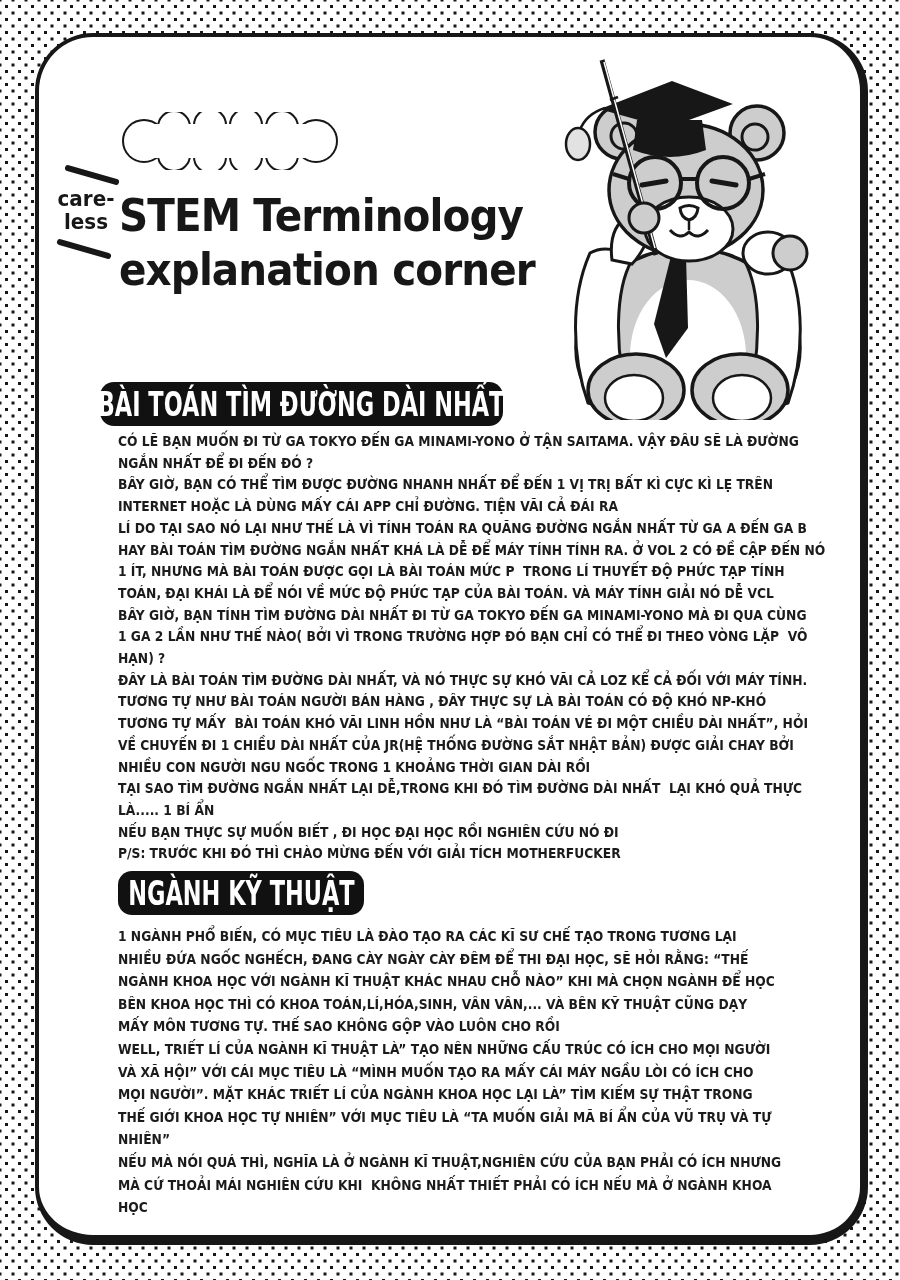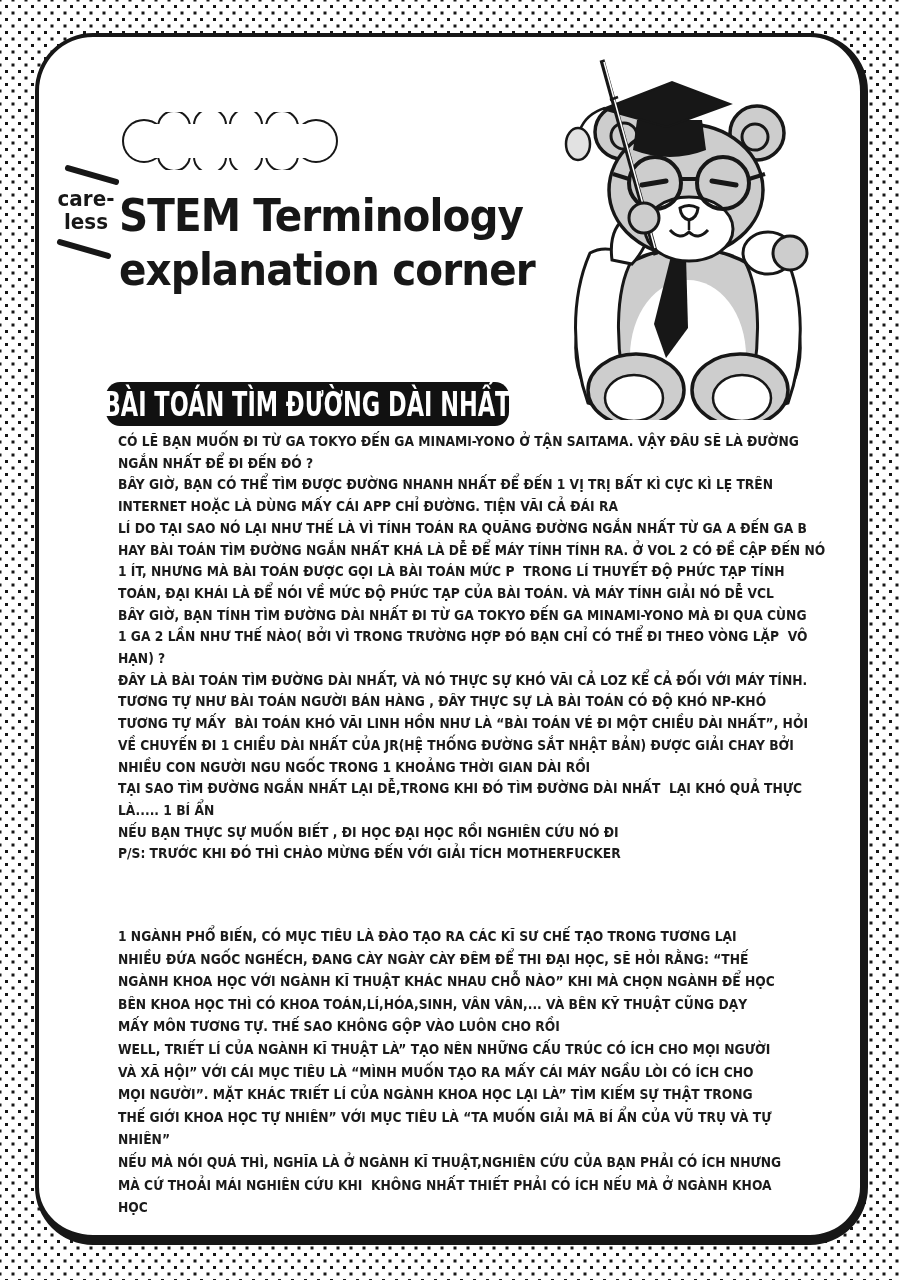--- a/index.html
+++ b/index.html
@@ -26,21 +26,21 @@
     transform:scaleX(.9);transform-origin:left top;white-space:nowrap;}
   .title-line.l1{top:189px;}
   .title-line.l2{top:243px;}
   
   .bear{position:absolute;left:520px;top:48px;width:355px;height:372px;}
   
   .heading{position:absolute;background:#111111;border-radius:14px;
     display:flex;align-items:center;justify-content:center;}
   .heading span{color:#ffffff;font-size:33px;font-weight:700;white-space:nowrap;
     transform:scaleX(.68);letter-spacing:0;}
-  .heading.h1{left:106px;top:382px;width:403px;height:44px;}
+  .heading.h1{left:100px;top:382px;width:403px;height:44px;}
   .heading.h2{left:118px;top:871px;width:246px;height:44px;}
   .bodytext{position:absolute;left:118px;width:840px;font-weight:700;
     white-space:pre-wrap;transform:scaleX(.88);transform-origin:left top;color:#1b1b1b;}
   .bodytext.b1{top:431px;font-size:14px;line-height:21.7px;}
   .bodytext.b2{top:925px;font-size:14px;line-height:22.6px;}
 </style>
 </head>
 <body>
 
 <div class="page">
@@ -152,20 +152,23 @@
 ĐÂY LÀ BÀI TOÁN TÌM ĐƯỜNG DÀI NHẤT, VÀ NÓ THỰC SỰ KHÓ VÃI CẢ LOZ KỂ CẢ ĐỐI VỚI MÁY TÍNH.
 TƯƠNG TỰ NHƯ BÀI TOÁN NGƯỜI BÁN HÀNG , ĐÂY THỰC SỰ LÀ BÀI TOÁN CÓ ĐỘ KHÓ NP-KHÓ
 TƯƠNG TỰ MẤY  BÀI TOÁN KHÓ VÃI LINH HỒN NHƯ LÀ “BÀI TOÁN VÉ ĐI MỘT CHIỀU DÀI NHẤT”, HỎI
 VỀ CHUYẾN ĐI 1 CHIỀU DÀI NHẤT CỦA JR(HỆ THỐNG ĐƯỜNG SẮT NHẬT BẢN) ĐƯỢC GIẢI CHAY BỞI
 NHIỀU CON NGƯỜI NGU NGỐC TRONG 1 KHOẢNG THỜI GIAN DÀI RỒI
 TẠI SAO TÌM ĐƯỜNG NGẮN NHẤT LẠI DỄ,TRONG KHI ĐÓ TÌM ĐƯỜNG DÀI NHẤT  LẠI KHÓ QUẢ THỰC
 LÀ..... 1 BÍ ẨN
 NẾU BẠN THỰC SỰ MUỐN BIẾT , ĐI HỌC ĐẠI HỌC RỒI NGHIÊN CỨU NÓ ĐI
 P/S: TRƯỚC KHI ĐÓ THÌ CHÀO MỪNG ĐẾN VỚI GIẢI TÍCH MOTHERFUCKER</div>
 
+  <div class="heading h2">
+    <span>NGÀNH KỸ THUẬT</span>
+  </div>
   <div class="bodytext b2">1 NGÀNH PHỔ BIẾN, CÓ MỤC TIÊU LÀ ĐÀO TẠO RA CÁC KĨ SƯ CHẾ TẠO TRONG TƯƠNG LẠI
 NHIỀU ĐỨA NGỐC NGHẾCH, ĐANG CÀY NGÀY CÀY ĐÊM ĐỂ THI ĐẠI HỌC, SẼ HỎI RẰNG: “THẾ
 NGÀNH KHOA HỌC VỚI NGÀNH KĨ THUẬT KHÁC NHAU CHỖ NÀO” KHI MÀ CHỌN NGÀNH ĐỂ HỌC
 BÊN KHOA HỌC THÌ CÓ KHOA TOÁN,LÍ,HÓA,SINH, VÂN VÂN,... VÀ BÊN KỸ THUẬT CŨNG DẠY
 MẤY MÔN TƯƠNG TỰ. THẾ SAO KHÔNG GỘP VÀO LUÔN CHO RỒI
 WELL, TRIẾT LÍ CỦA NGÀNH KĨ THUẬT LÀ” TẠO NÊN NHỮNG CẤU TRÚC CÓ ÍCH CHO MỌI NGƯỜI
 VÀ XÃ HỘI” VỚI CÁI MỤC TIÊU LÀ “MÌNH MUỐN TẠO RA MẤY CÁI MÁY NGẦU LÒI CÓ ÍCH CHO
 MỌI NGƯỜI”. MẶT KHÁC TRIẾT LÍ CỦA NGÀNH KHOA HỌC LẠI LÀ” TÌM KIẾM SỰ THẬT TRONG
 THẾ GIỚI KHOA HỌC TỰ NHIÊN” VỚI MỤC TIÊU LÀ “TA MUỐN GIẢI MÃ BÍ ẨN CỦA VŨ TRỤ VÀ TỰ
 NHIÊN”

